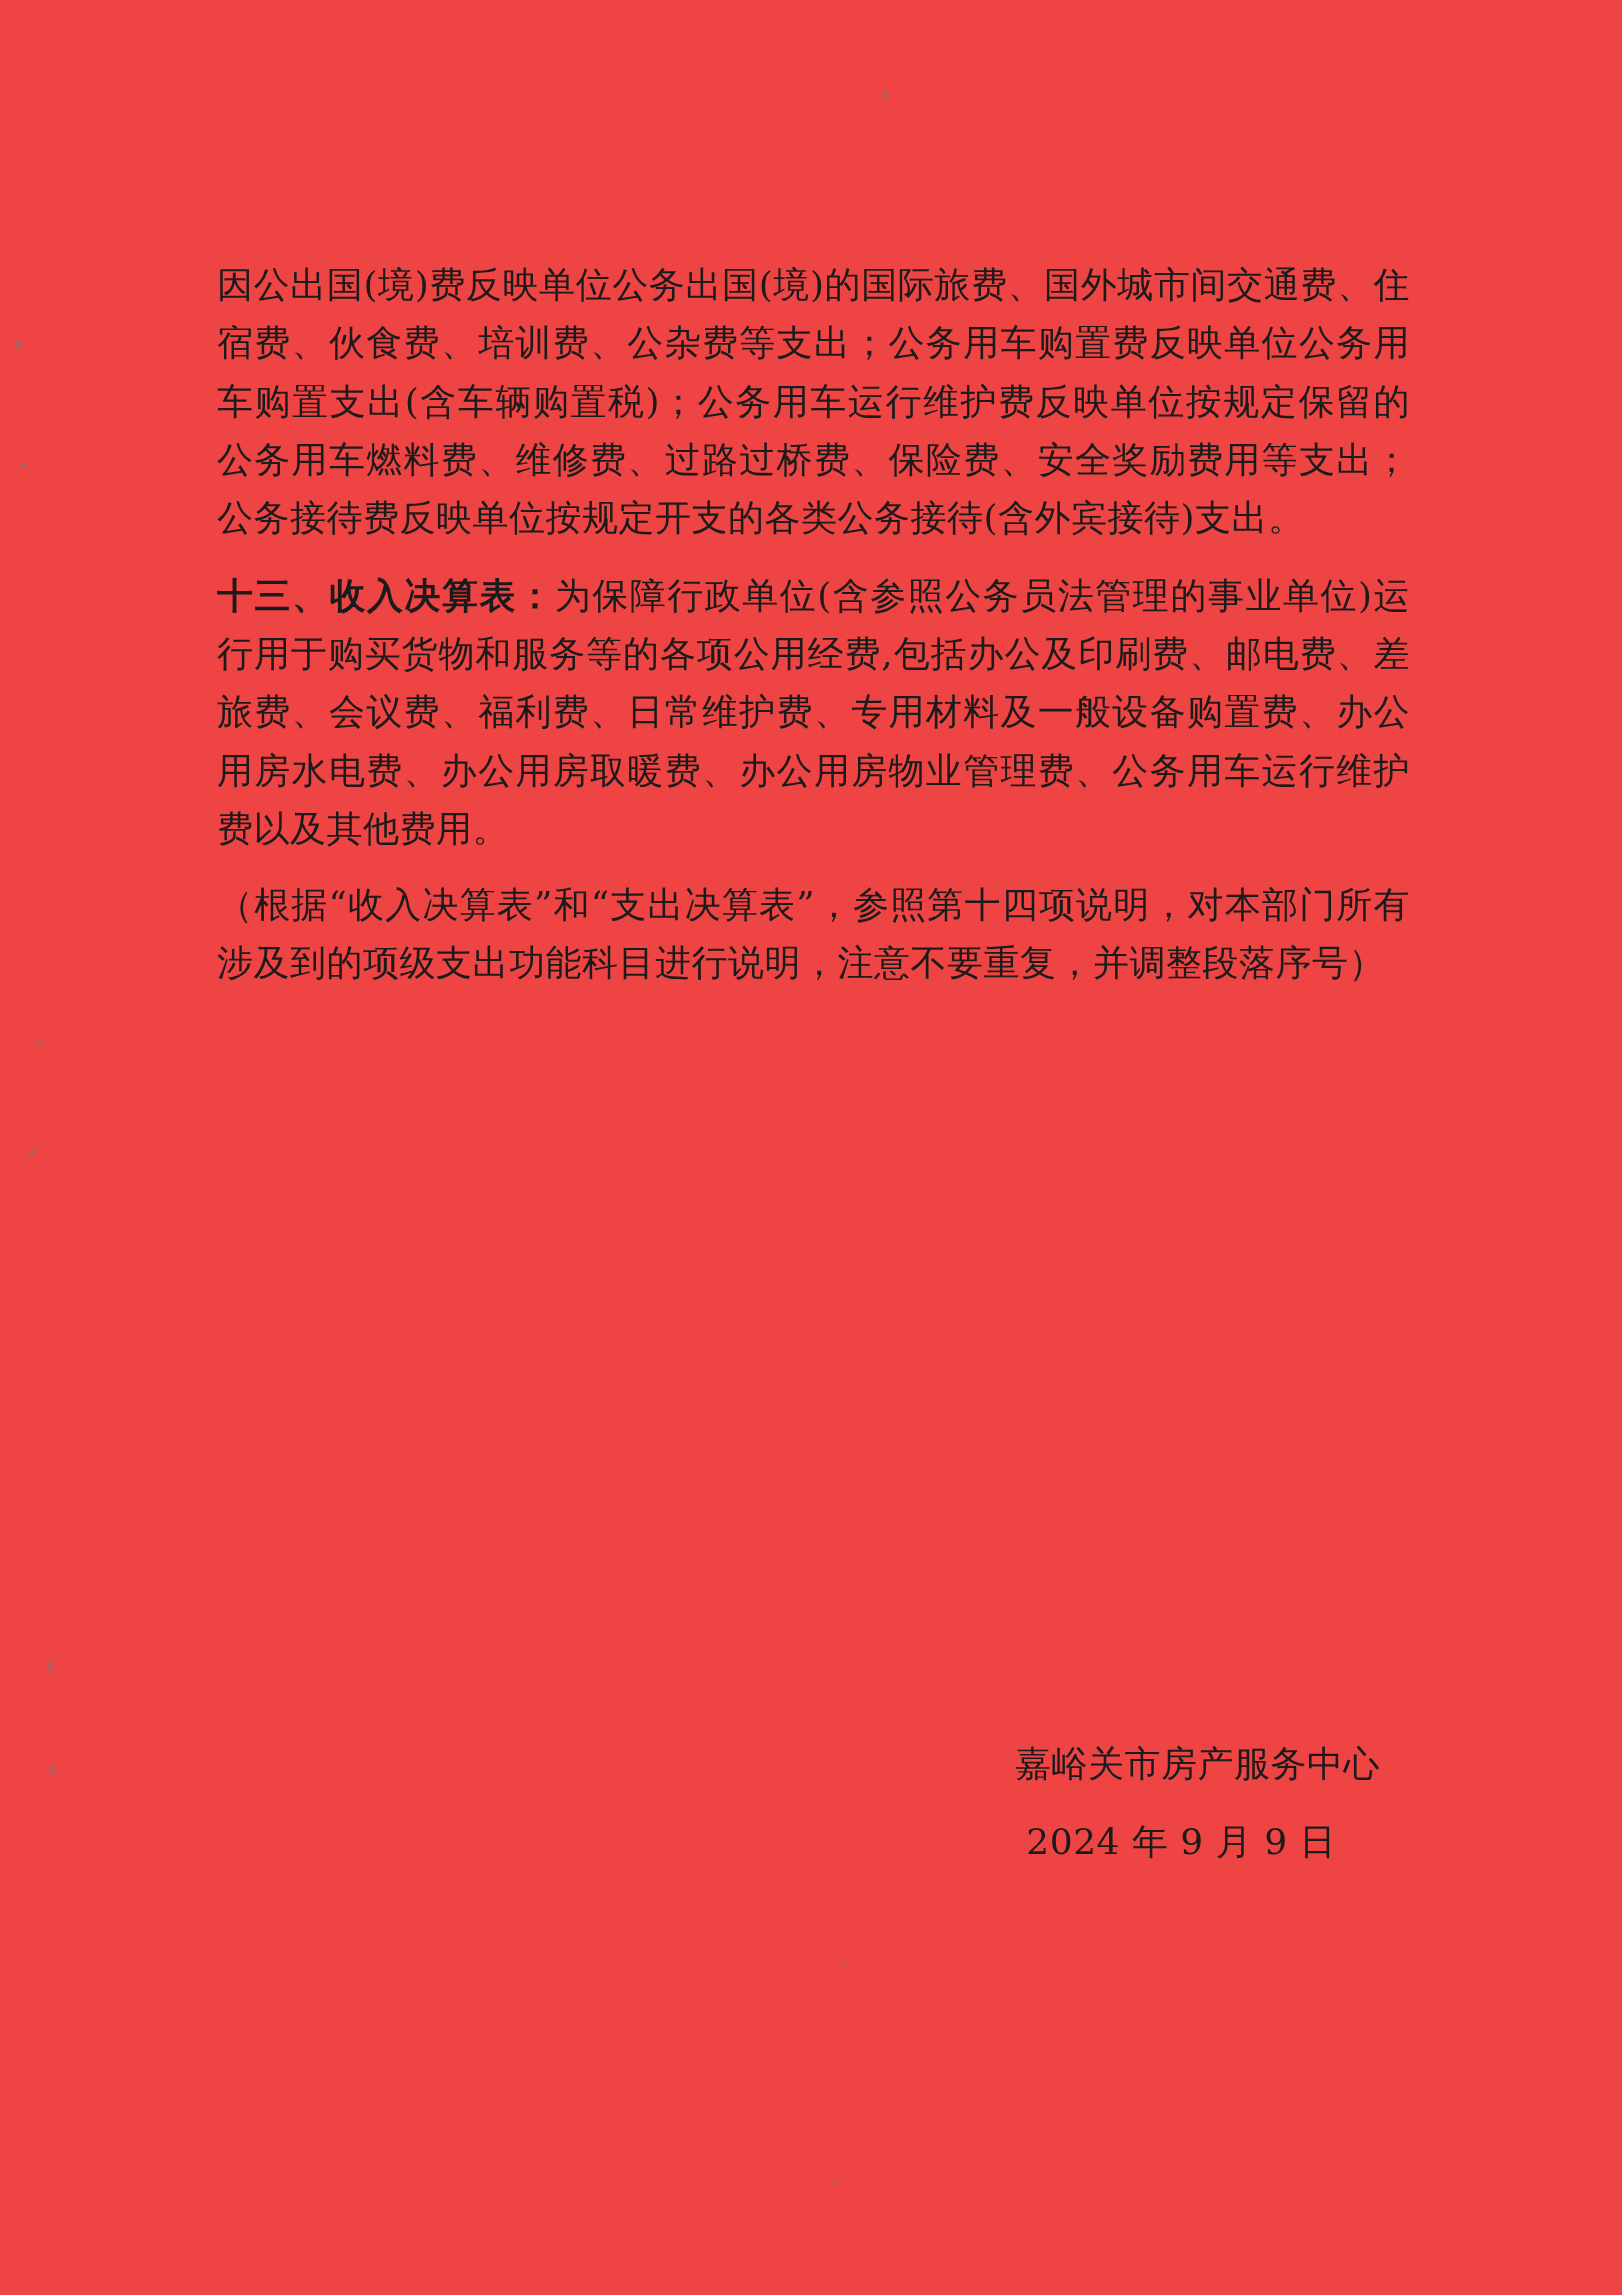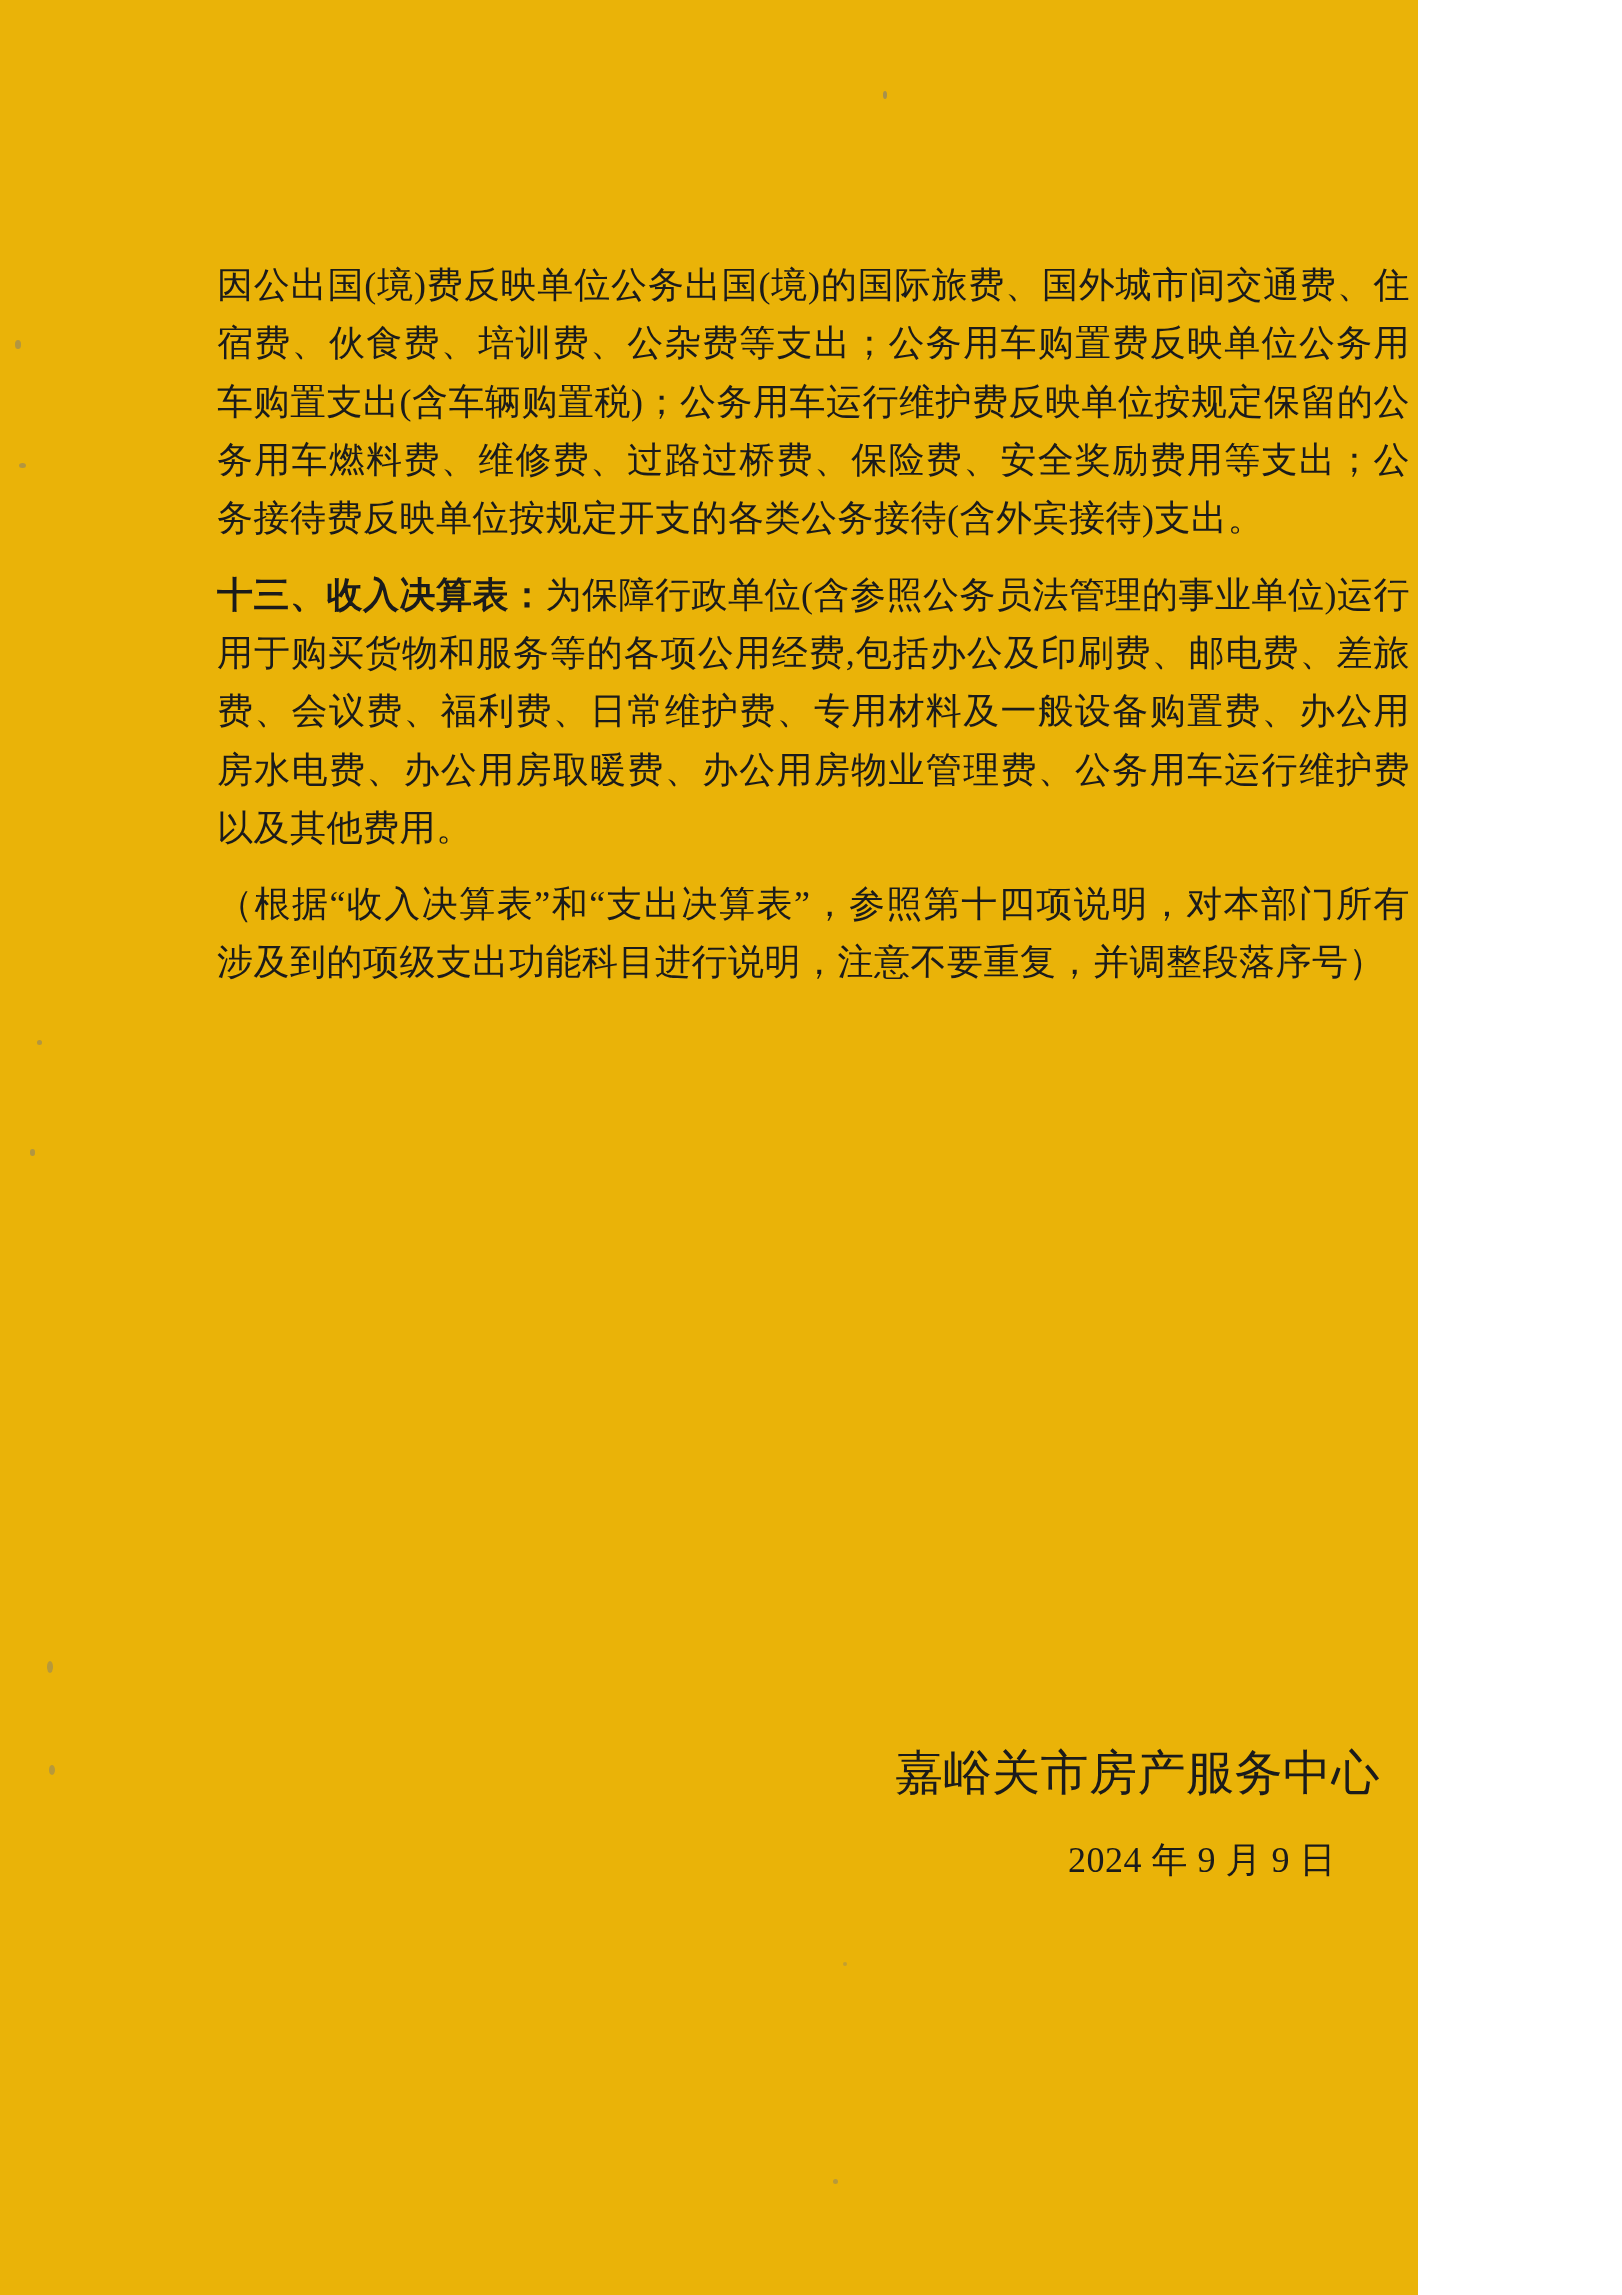--- a/index.html
+++ b/index.html
@@ -5,25 +5,24 @@
   html, body {
     margin: 0;
     padding: 0;
     background: #ffffff;
   }
   body {
     font-family: "DejaVu Serif", "Liberation Serif", serif;
   }
   .page {
     position: relative;
-    width: 1418px;
+    width: 1622px;
     height: 2295px;
-    background: #eab308;
+    background: #ef4444;
     overflow: hidden;
-    font-family: Liberation Serif, serif;
   }
   .content {
     position: absolute;
     left: 217px;
     top: 256px;
     width: 1193px;
   }
   p {
     margin: 0 0 17px 0;
     font-size: 36px;
@@ -40,21 +39,21 @@
     margin-bottom: 18px;
   }
   .signature {
     position: absolute;
     left: 217px;
     top: 1735px;
     width: 1193px;
     text-align: right;
   }
   .signature .org {
-    font-size: 48px;
+    font-size: 36px;
     line-height: 1.6;
     color: #1b1b1b;
     padding-right: 30px;
     letter-spacing: 0.5px;
   }
   .signature .date {
     font-size: 36px;
     line-height: 1.6;
     color: #1b1b1b;
     padding-right: 74px;

